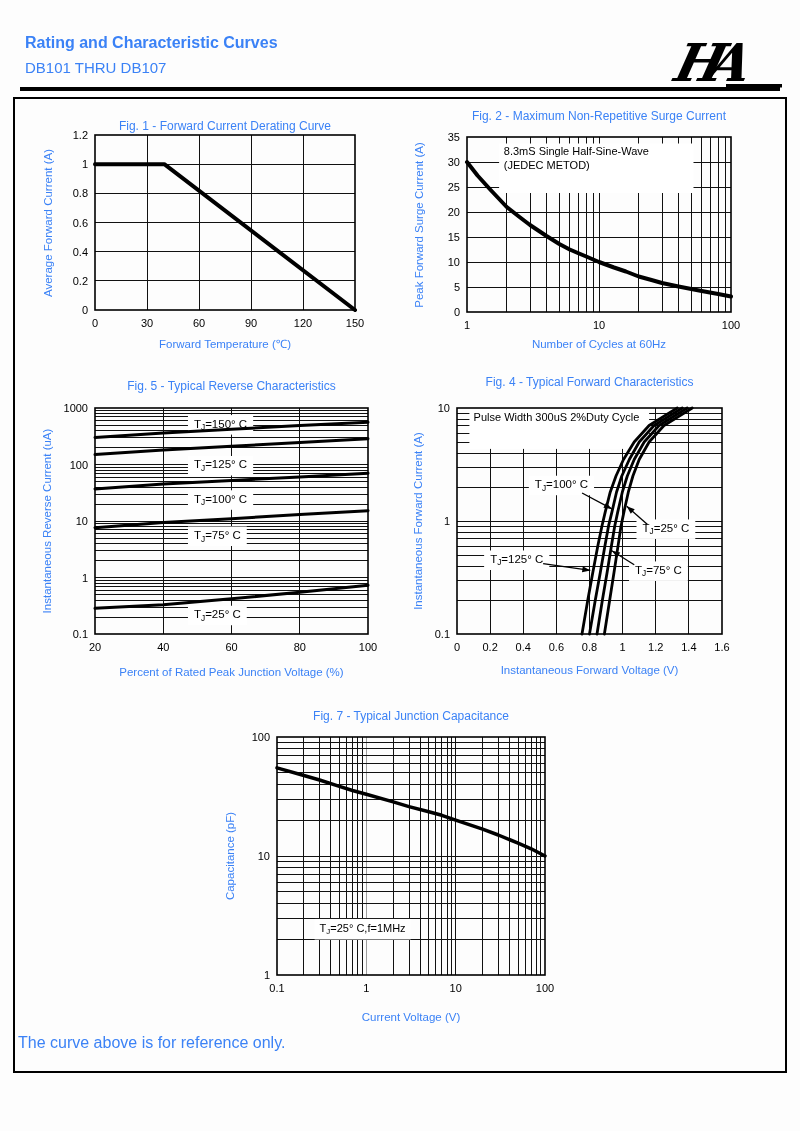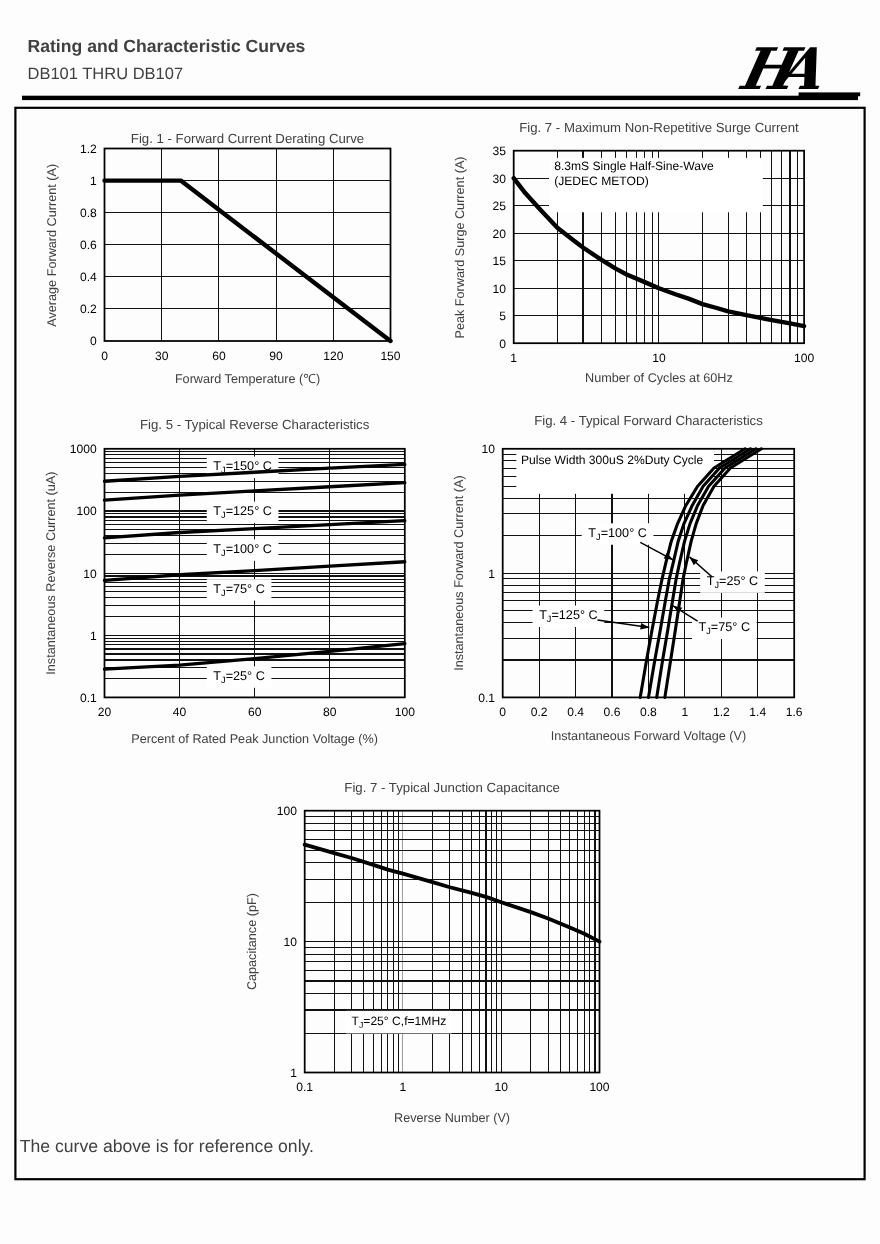--- a/index.html
+++ b/index.html
@@ -1,17 +1,17 @@
 <!DOCTYPE html>
 <html><head>
 <meta charset="utf-8">
 <style>
   html,body{margin:0;padding:0;background:#f2f2f2;}
   .page{position:relative;width:800px;height:1131px;background:#fdfdfd;margin:0 auto;
-        font-family:"Liberation Sans",sans-serif;color:#404040;overflow:hidden;}
+        font-family:"Liberation Sans",sans-serif;color:#3b82f6;overflow:hidden;}
   .hdr-title{position:absolute;left:25px;top:34px;font-size:16px;font-weight:bold;white-space:nowrap;}
   .hdr-sub{position:absolute;left:25px;top:59px;font-size:15px;font-weight:normal;white-space:nowrap;}
   .hdr-logo{position:absolute;left:668px;top:34px;width:118px;height:56px;}
   .hdr-rule{position:absolute;left:20px;top:87px;width:760px;height:4px;background:#000;}
   .content-box{position:absolute;left:13px;top:97px;width:770px;height:972px;border:2px solid #000;background:transparent;}
   .figure{position:absolute;left:0;top:0;width:0;height:0;}
   .fig-title{position:absolute;font-size:12px;text-align:center;white-space:nowrap;}
   .fig-xlabel{position:absolute;font-size:11.5px;text-align:center;white-space:nowrap;}
   .fig-ylabel{position:absolute;font-size:11.5px;text-align:center;white-space:nowrap;height:18px;
               transform:rotate(-90deg);}
@@ -67,21 +67,21 @@
           <text x="39" y="132.66666666666666" font-size="11" text-anchor="end" fill="#000000" font-family="Liberation Sans, sans-serif"><tspan>0.4</tspan></text>
           <text x="39" y="103.5" font-size="11" text-anchor="end" fill="#000000" font-family="Liberation Sans, sans-serif"><tspan>0.6</tspan></text>
           <text x="39" y="74.33333333333331" font-size="11" text-anchor="end" fill="#000000" font-family="Liberation Sans, sans-serif"><tspan>0.8</tspan></text>
           <text x="39" y="45.16666666666666" font-size="11" text-anchor="end" fill="#000000" font-family="Liberation Sans, sans-serif"><tspan>1</tspan></text>
           <text x="39" y="16" font-size="11" text-anchor="end" fill="#000000" font-family="Liberation Sans, sans-serif"><tspan>1.2</tspan></text>
         </g>
       </svg>
     </div>
 
   <div class="figure">
-    <div class="fig-title" style="left: 422px; width: 354px; top: 109px;">Fig. 7 - Maximum Non-Repetitive Surge Current</div>
+    <div class="fig-title" style="left: 422px; width: 354px; top: 109px;">Fig. 2 - Maximum Non-Repetitive Surge Current</div>
     <div class="fig-xlabel" style="left: 467px; width: 264px; top: 338px;">Number of Cycles at 60Hz</div>
     <div class="fig-ylabel" style="width: 175px; left: 333.5px; top: 215.5px;">Peak Forward Surge Current (A)</div>
   <svg width="330" height="217" class="chart-svg" style="left: 421px; top: 125px;">
         <g stroke="#111111" stroke-width="1" shape-rendering="crispEdges">
           <line x1="85.7" y1="12" x2="85.7" y2="187"></line>
           <line x1="109.0" y1="12" x2="109.0" y2="187"></line>
           <line x1="125.5" y1="12" x2="125.5" y2="187"></line>
           <line x1="138.3" y1="12" x2="138.3" y2="187"></line>
           <line x1="148.7" y1="12" x2="148.7" y2="187"></line>
           <line x1="157.6" y1="12" x2="157.6" y2="187"></line>
@@ -296,21 +296,21 @@
           <text x="311" y="255" font-size="11" text-anchor="middle" fill="#000000" font-family="Liberation Sans, sans-serif"><tspan>1.6</tspan></text>
           <text x="39" y="242" font-size="11" text-anchor="end" fill="#000000" font-family="Liberation Sans, sans-serif"><tspan>0.1</tspan></text>
           <text x="39" y="129" font-size="11" text-anchor="end" fill="#000000" font-family="Liberation Sans, sans-serif"><tspan>1</tspan></text>
           <text x="39" y="16" font-size="11" text-anchor="end" fill="#000000" font-family="Liberation Sans, sans-serif"><tspan>10</tspan></text>
         </g>
       </svg>
     </div>
 
   <div class="figure">
     <div class="fig-title" style="left: 232px; width: 358px; top: 709px;">Fig. 7 - Typical Junction Capacitance</div>
-    <div class="fig-xlabel" style="left: 277px; width: 268px; top: 1011px;">Reverse Number (V)</div>
+    <div class="fig-xlabel" style="left: 277px; width: 268px; top: 1011px;">Current Voltage (V)</div>
     <div class="fig-ylabel" style="width: 238px; left: 114px; top: 847px;">Capacitance (pF)</div>
   <svg width="334" height="280" class="chart-svg" style="left: 231px; top: 725px;">
         <g stroke="#111111" stroke-width="1" shape-rendering="crispEdges">
           <line x1="72.9" y1="12" x2="72.9" y2="250"></line>
           <line x1="88.6" y1="12" x2="88.6" y2="250"></line>
           <line x1="99.8" y1="12" x2="99.8" y2="250"></line>
           <line x1="108.4" y1="12" x2="108.4" y2="250"></line>
           <line x1="115.5" y1="12" x2="115.5" y2="250"></line>
           <line x1="121.5" y1="12" x2="121.5" y2="250"></line>
           <line x1="126.7" y1="12" x2="126.7" y2="250"></line>

